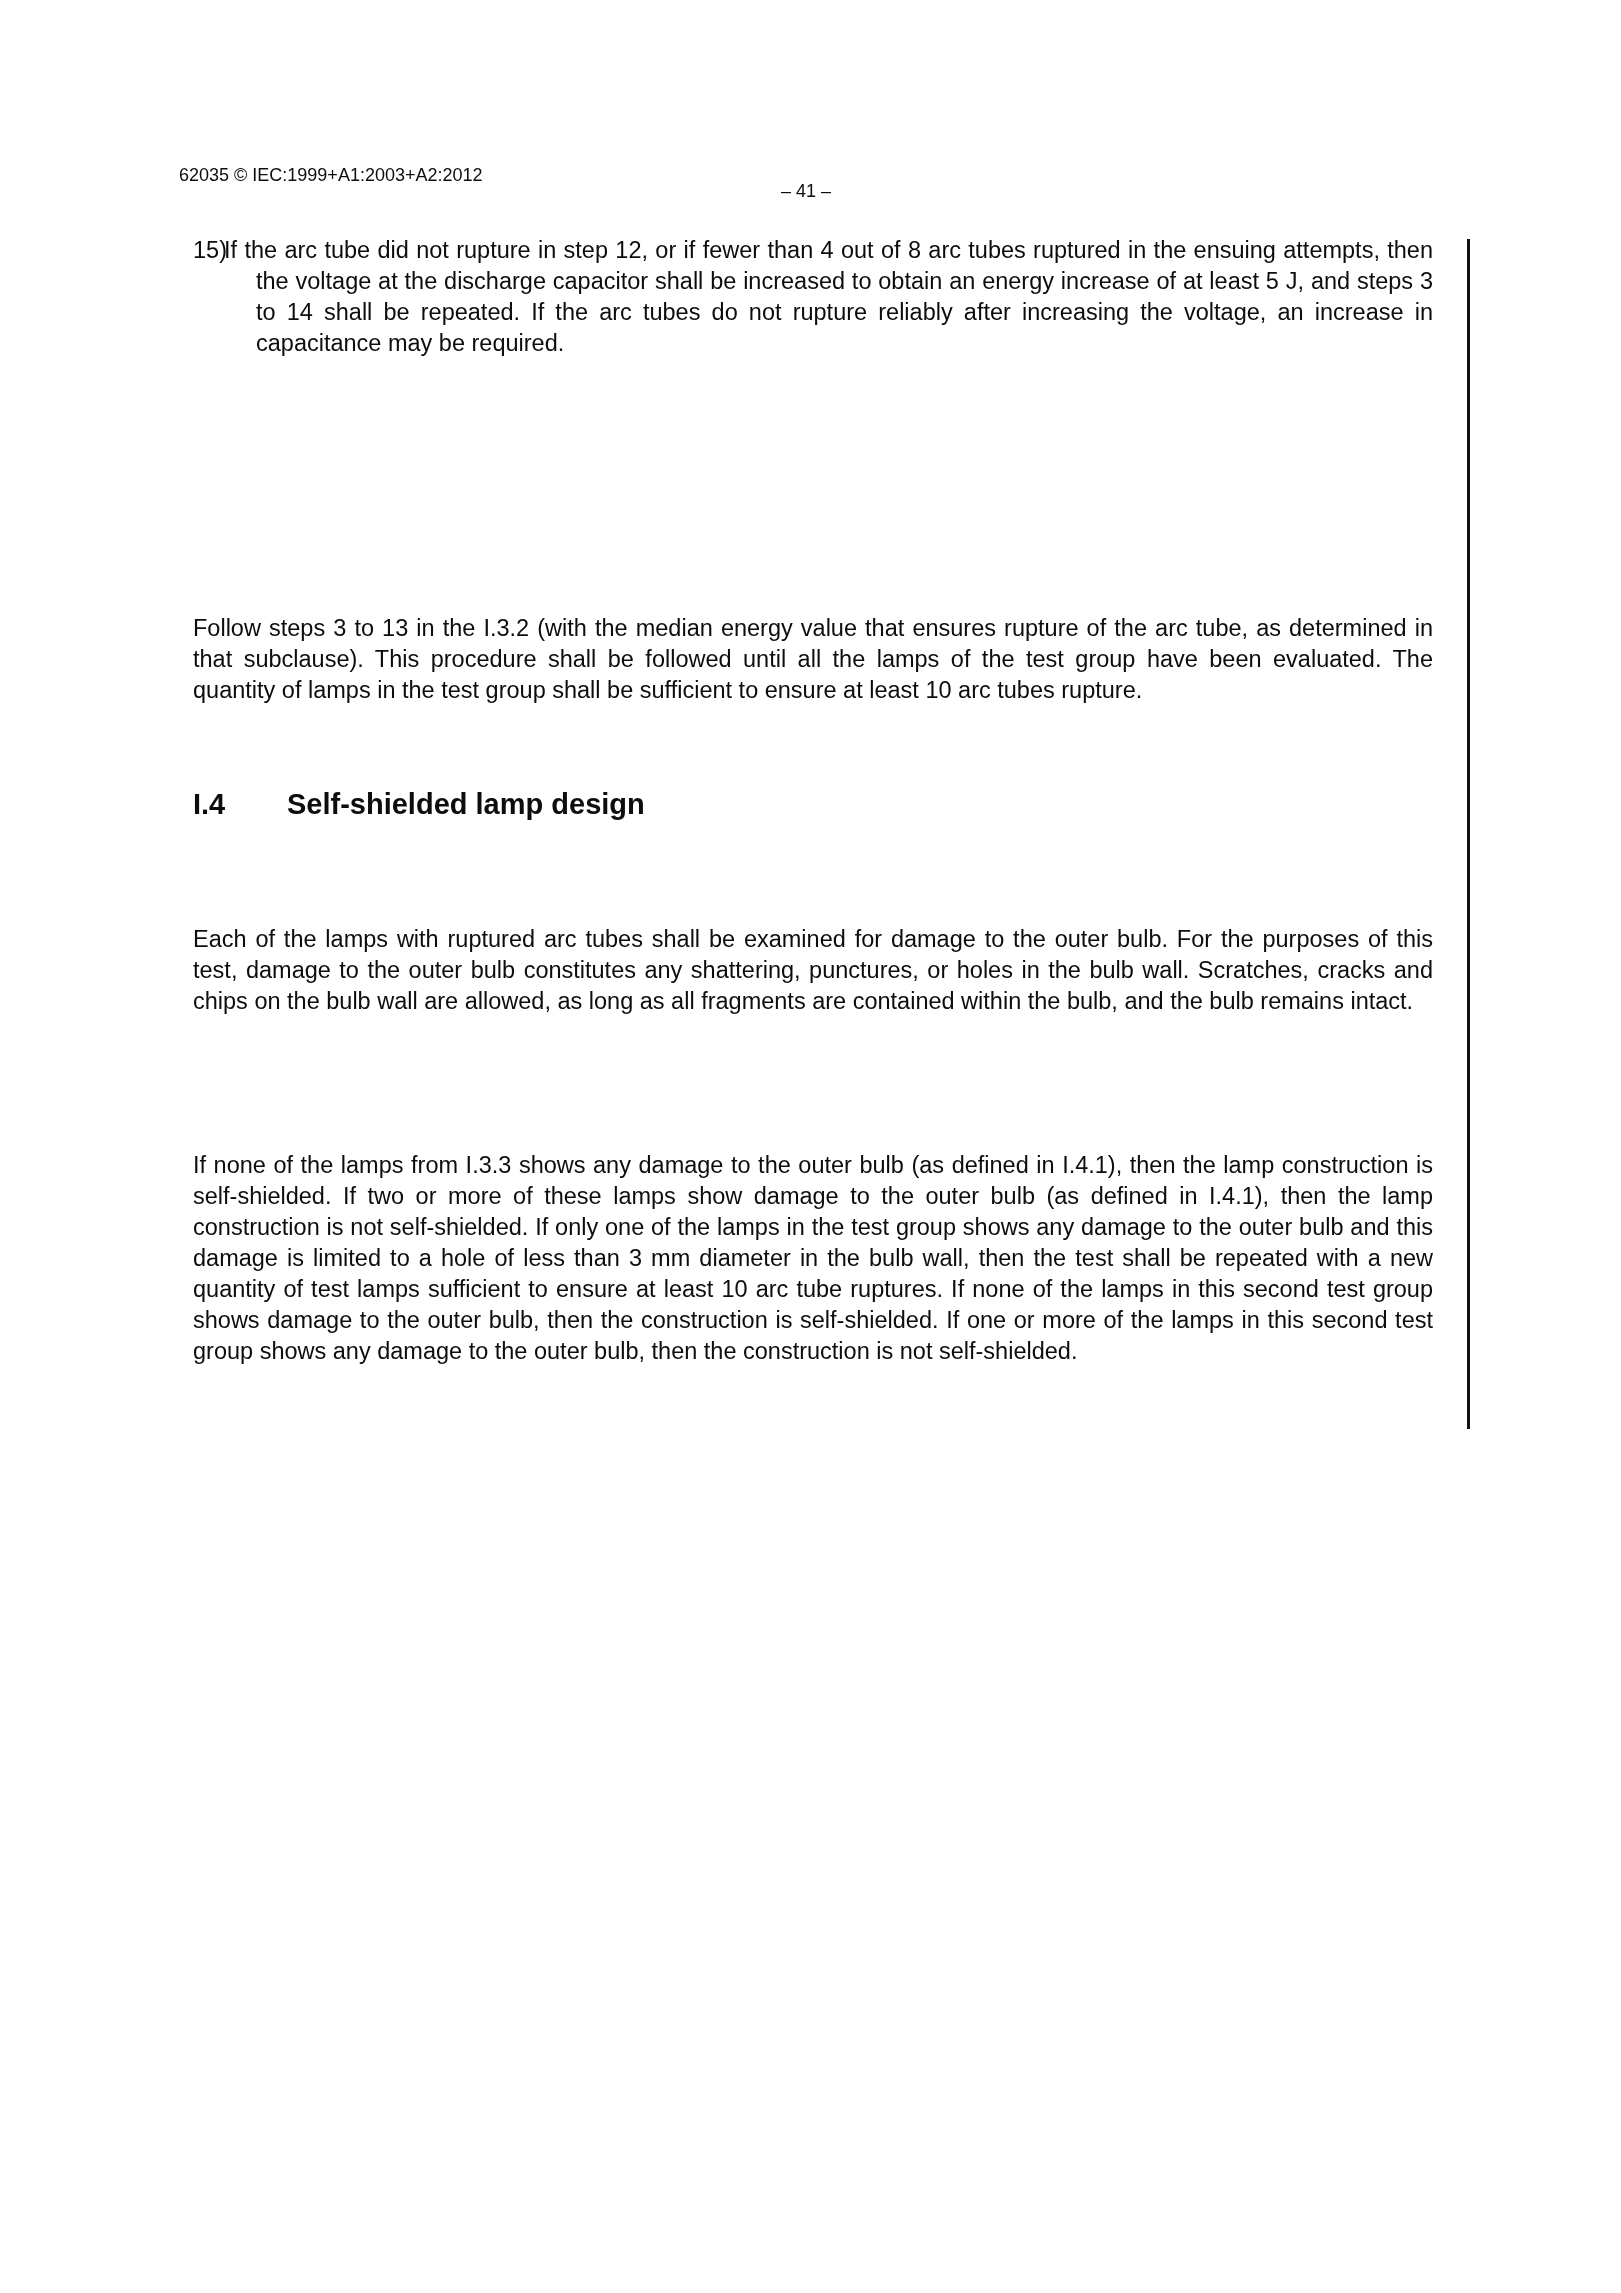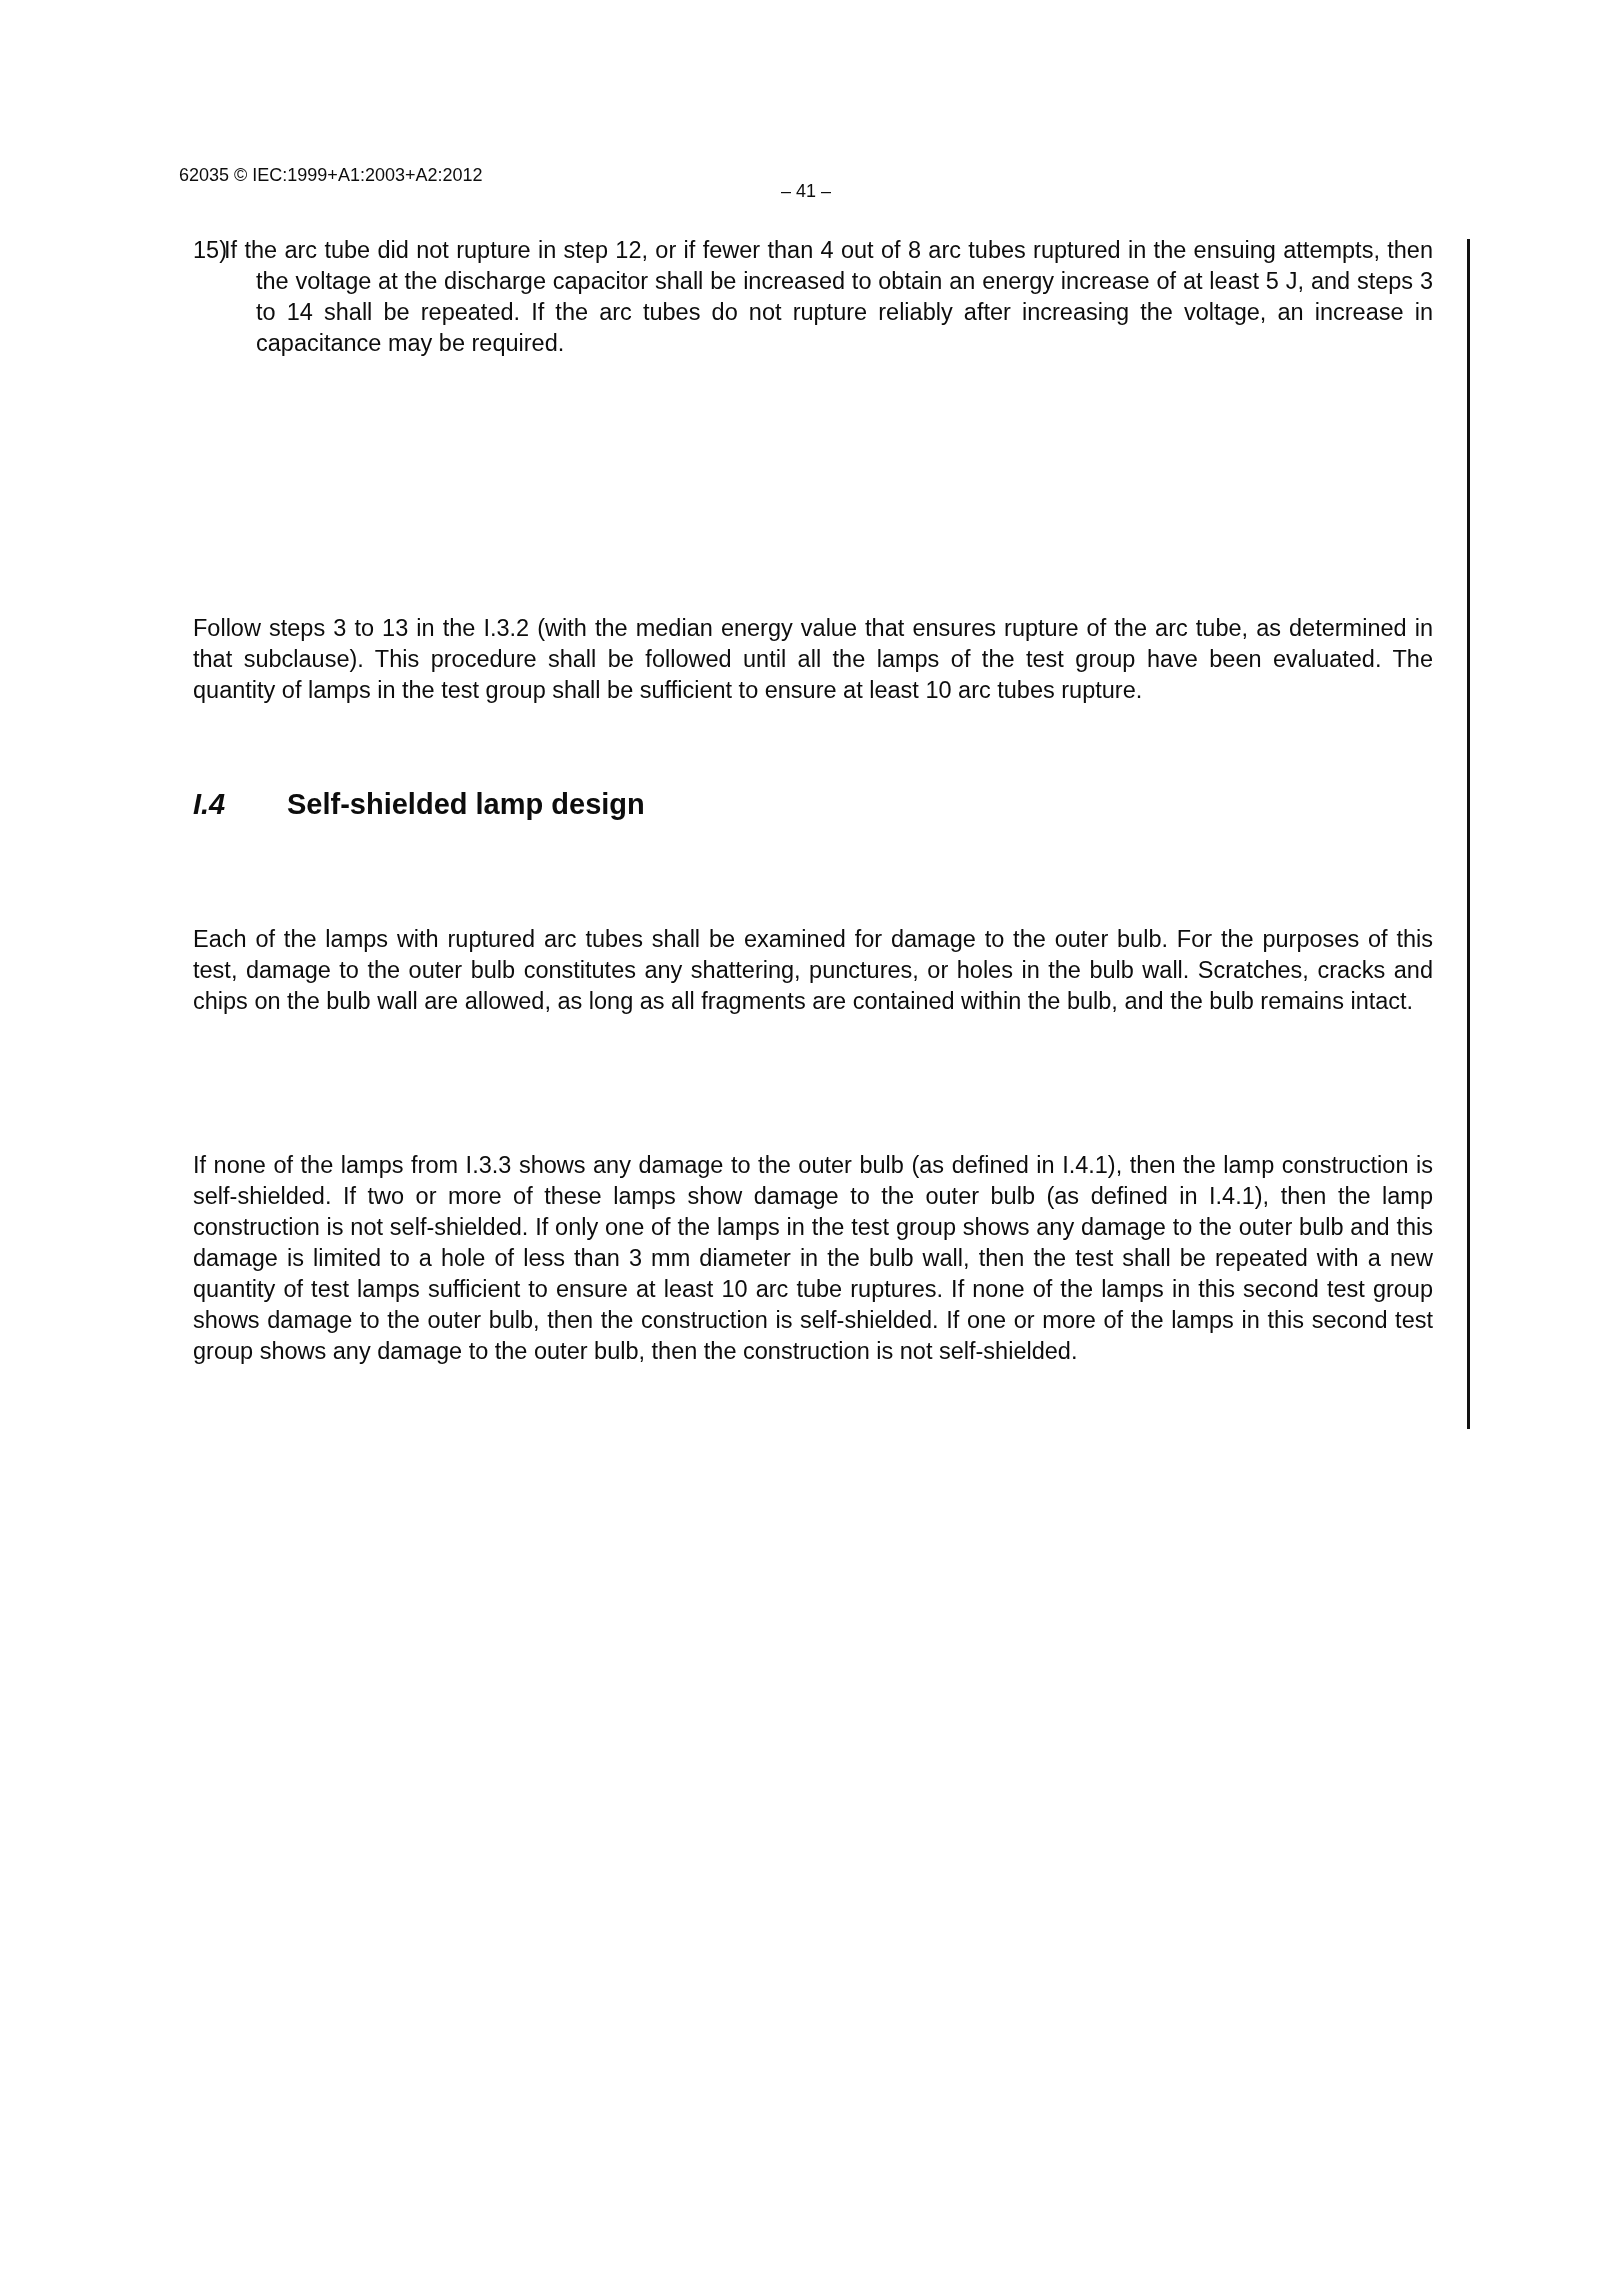--- a/index.html
+++ b/index.html
@@ -64,21 +64,20 @@
     text-align: left;
     white-space: nowrap;
   }
   .h-num {
     display: inline-block;
     width: 123px;
   }
   .h-num-wide {
     display: inline-block;
     width: 94px;
-    font-style: italic;
   }
   .heading-lg {
     font-size: 29px;
     line-height: 37px;
   }
   .change-bar {
     position: absolute;
     left: 1467px;
     top: 239px;
     width: 2.9px;

